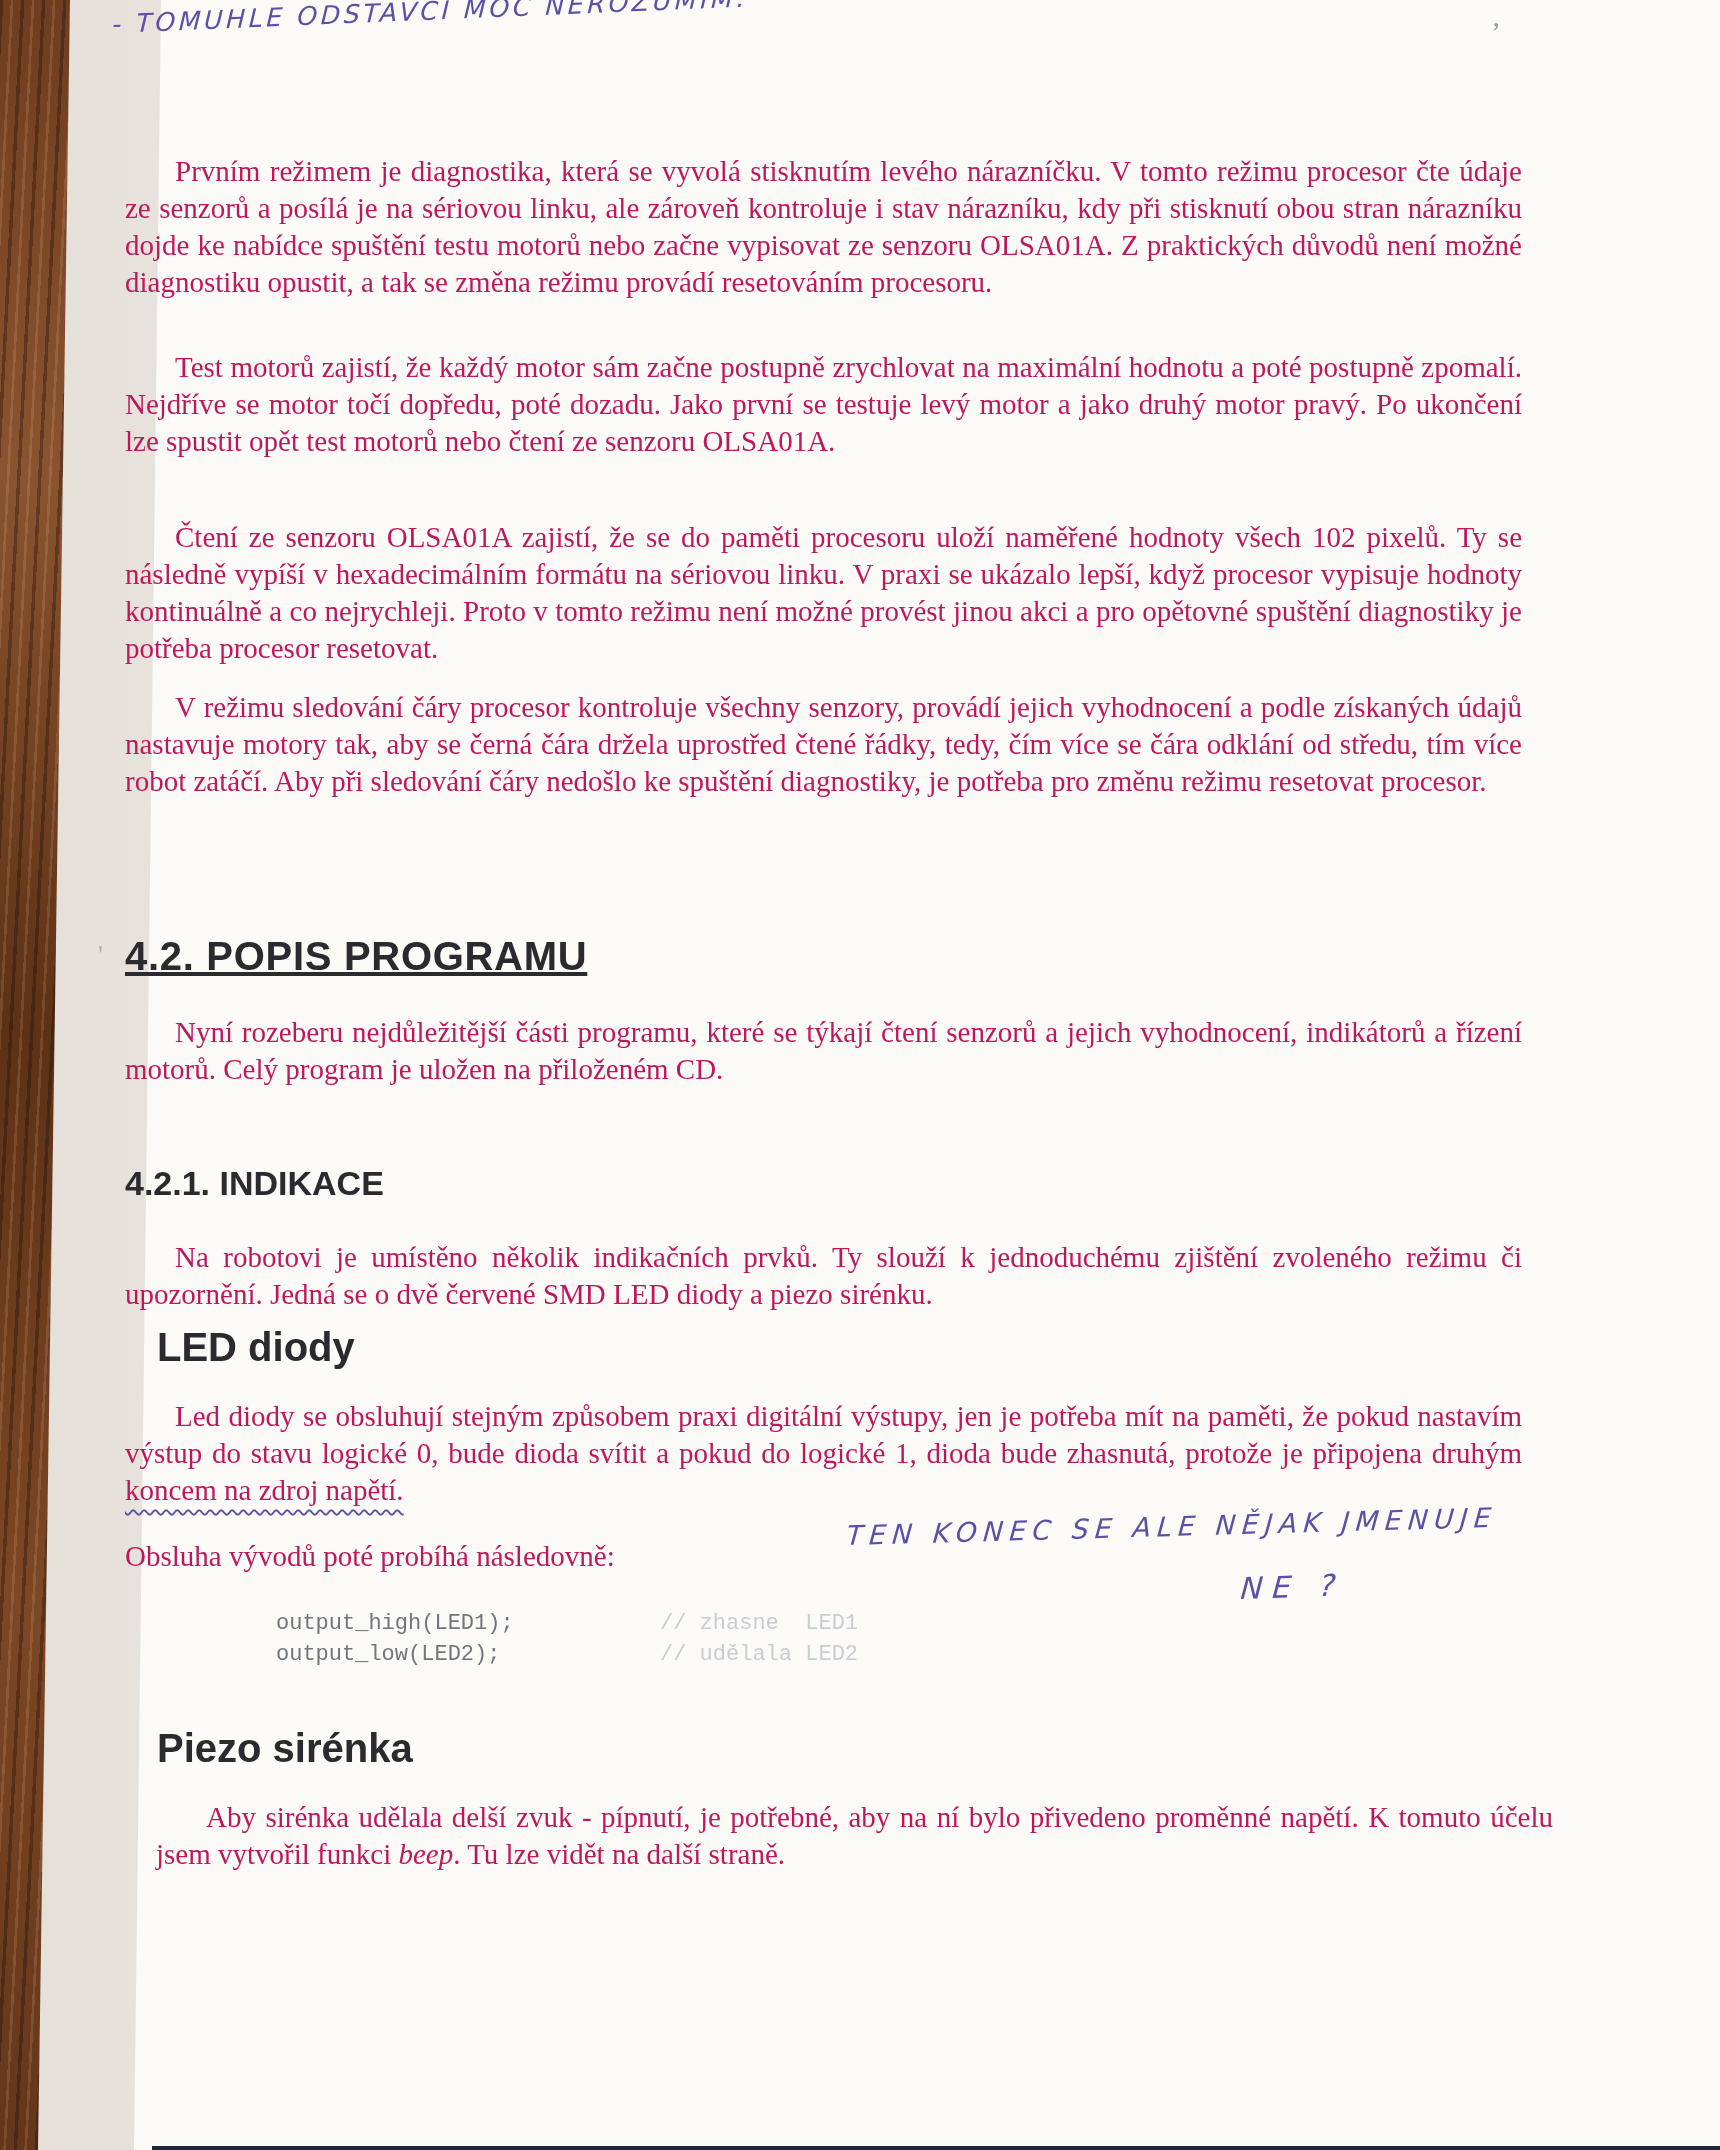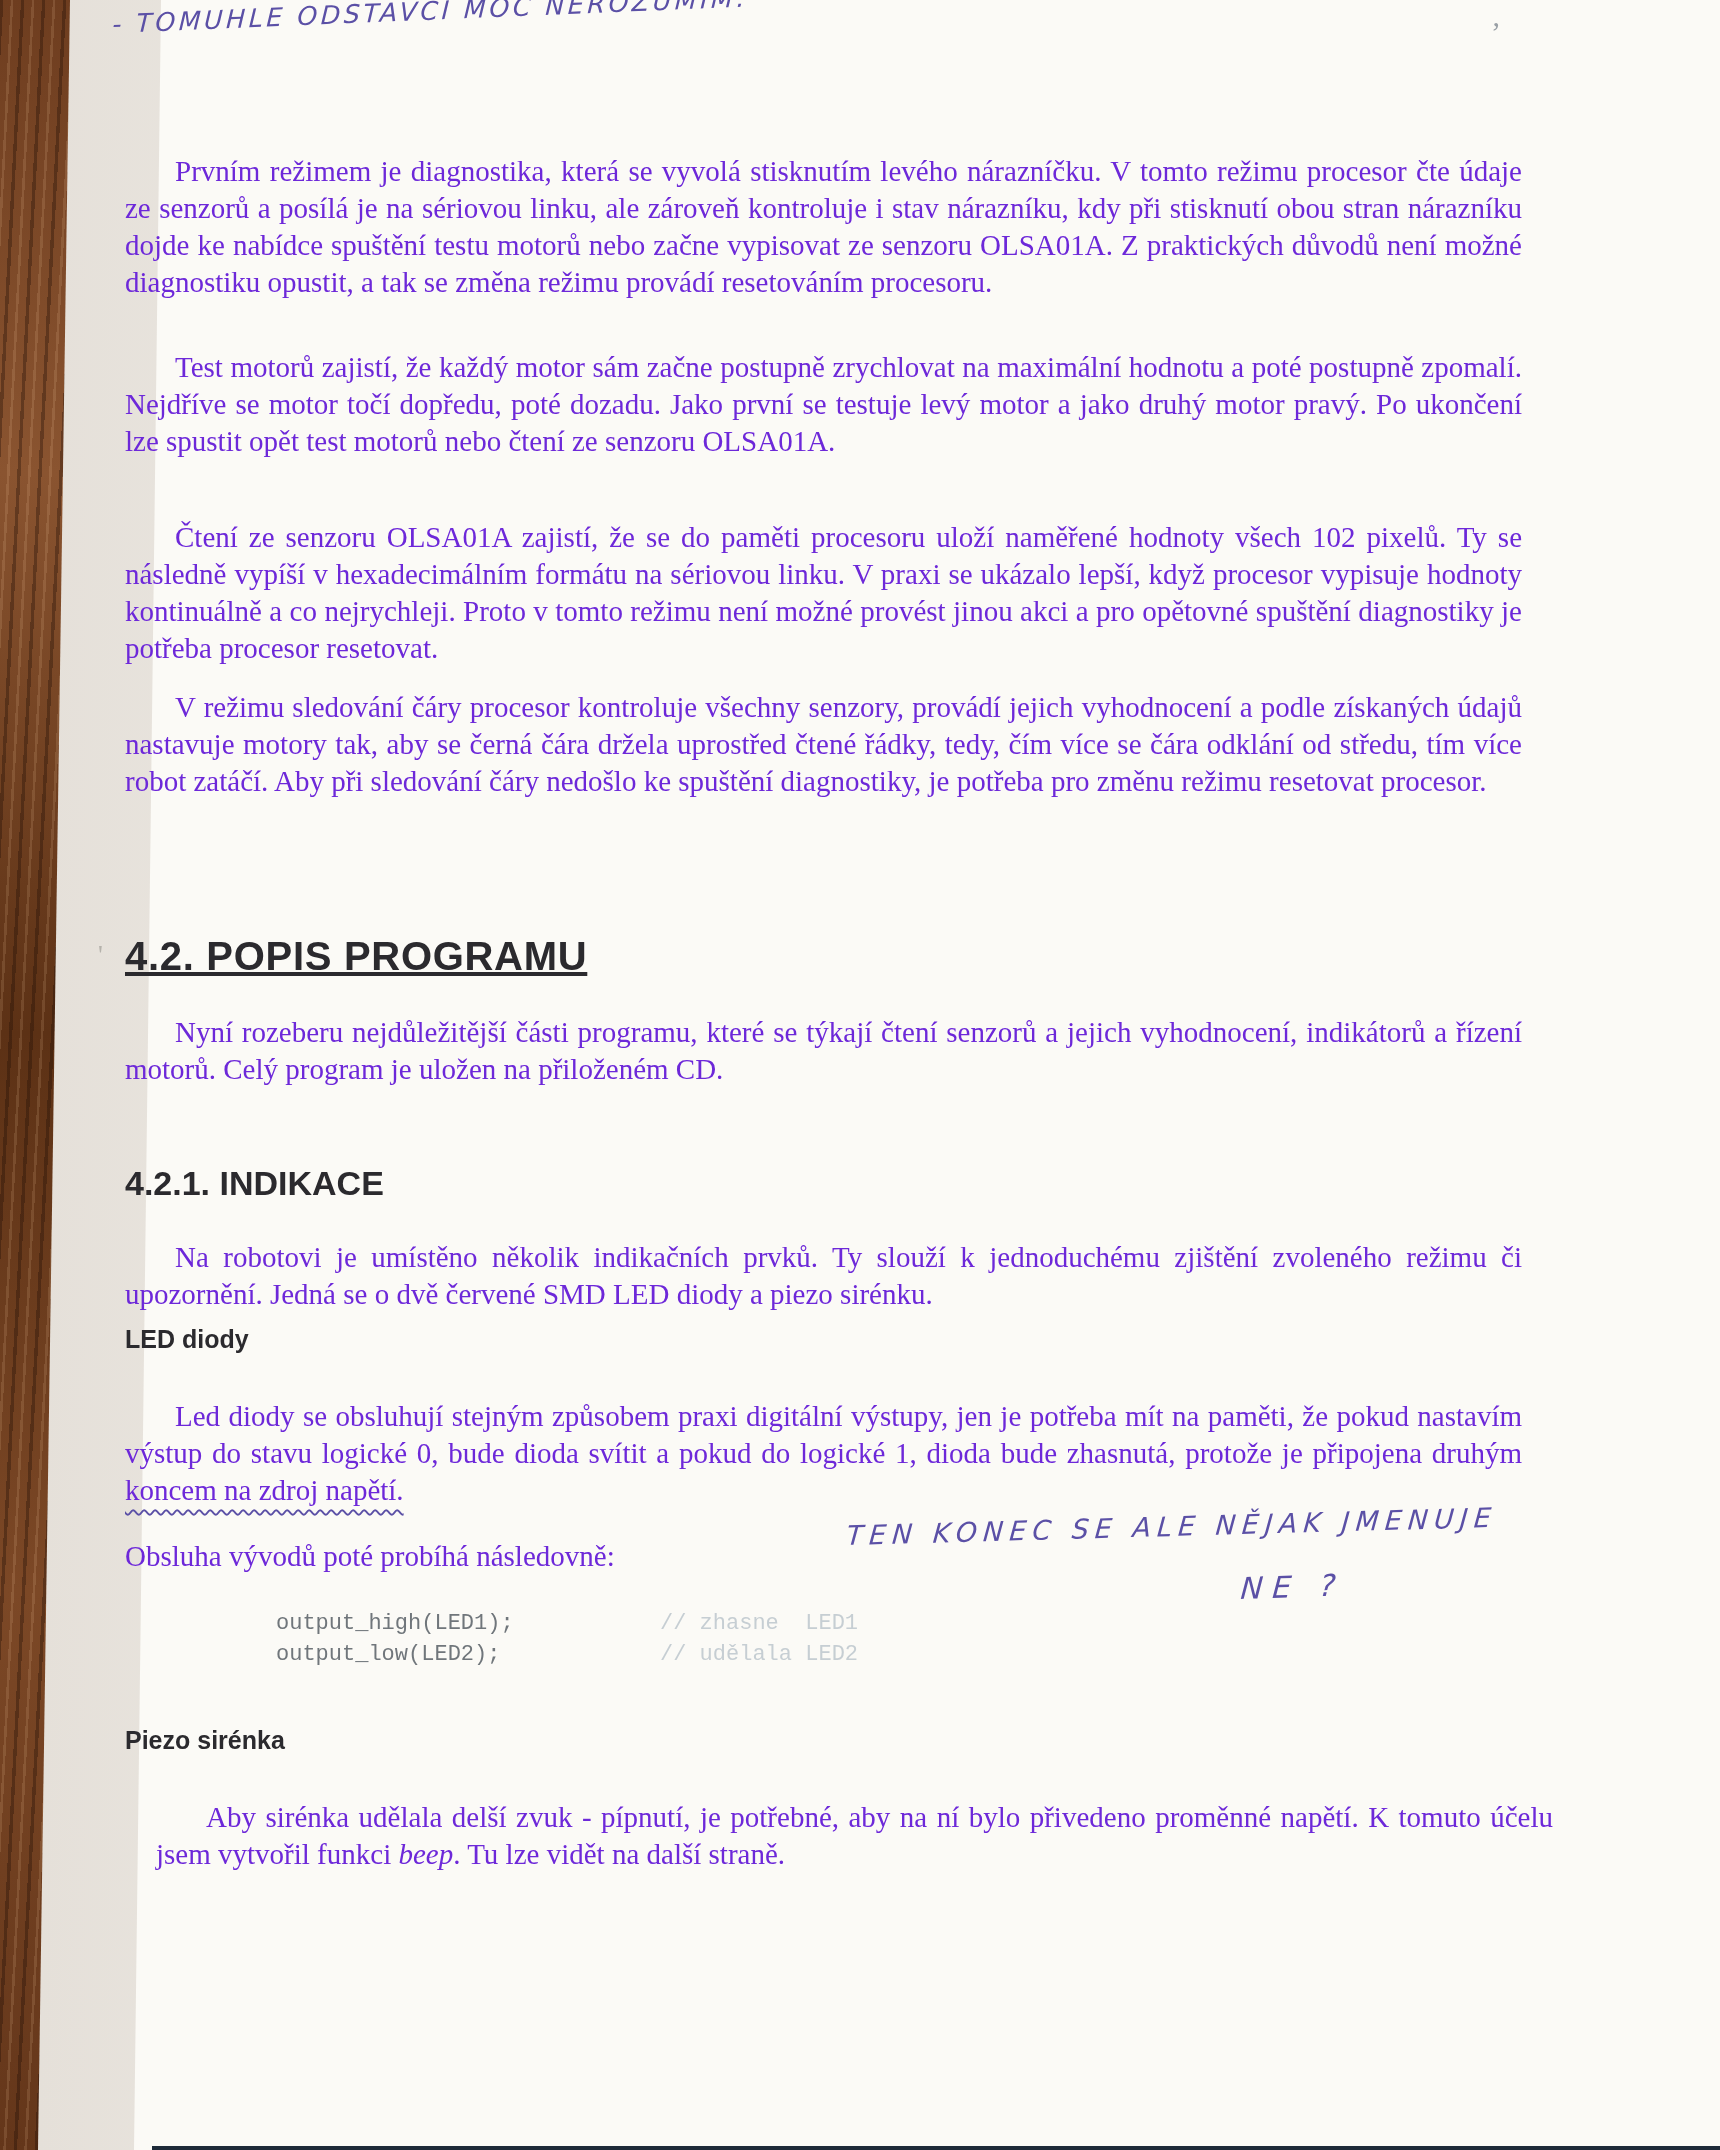--- a/index.html
+++ b/index.html
@@ -11,28 +11,28 @@
          linear-gradient(180deg,#6e3d1f 0%,#8a5430 22%,#5c3115 48%,#7c4826 74%,#64361a 100%);}
   .page{position:relative;width:1721px;height:2151px;}
 
   
   .paper{position:absolute;inset:0;background:#fbfaf6;
          clip-path:polygon(70px 0, 1721px 0, 1721px 2151px, 38px 2151px);}
   .paper-edge-shade{position:absolute;inset:0;pointer-events:none;
          clip-path:polygon(70px 0, 161px 0, 134px 2151px, 38px 2151px);
          background:linear-gradient(90deg,rgba(90,60,35,.14),rgba(90,60,35,0) 75%);}
 
-  .content{position:absolute;left:125px;width:1397px;color:#6d28d9;}
+  .content{position:absolute;left:125px;width:1397px;color:#be185d;}
   .para{font-size:29px;line-height:37px;text-align:justify;text-justify:inter-word;
         text-indent:50px;margin:0;}
   .noindent{text-indent:0;}
   .h-sans{font-family:"Liberation Sans",sans-serif;font-weight:bold;color:#2b2a2e;margin:0;}
   .h1{font-size:40px;letter-spacing:0.7px;text-decoration:underline;}
   .h2{font-size:34px;}
-  .h3{font-size:25px;}
+  .h3{font-size:40px;margin-left:32px;}
   .italic{font-style:italic;}
 
   .underlined-hand{text-decoration-line:underline;text-decoration-style:wavy;
         text-decoration-color:#5b50a6;text-decoration-thickness:2.4px;text-underline-offset:8.7px;}
 
   .hand{position:absolute;font-family:"DejaVu Sans",sans-serif;font-style:italic;
         color:#5b50a6;white-space:nowrap;}
   .hand-top{left:113px;top:9.4px;font-size:25.5px;letter-spacing:3.4px;
         transform:rotate(-2.4deg) skewX(-5deg);transform-origin:left top;}
   .hand-side1{left:848px;top:1520px;font-size:27px;letter-spacing:6px;

